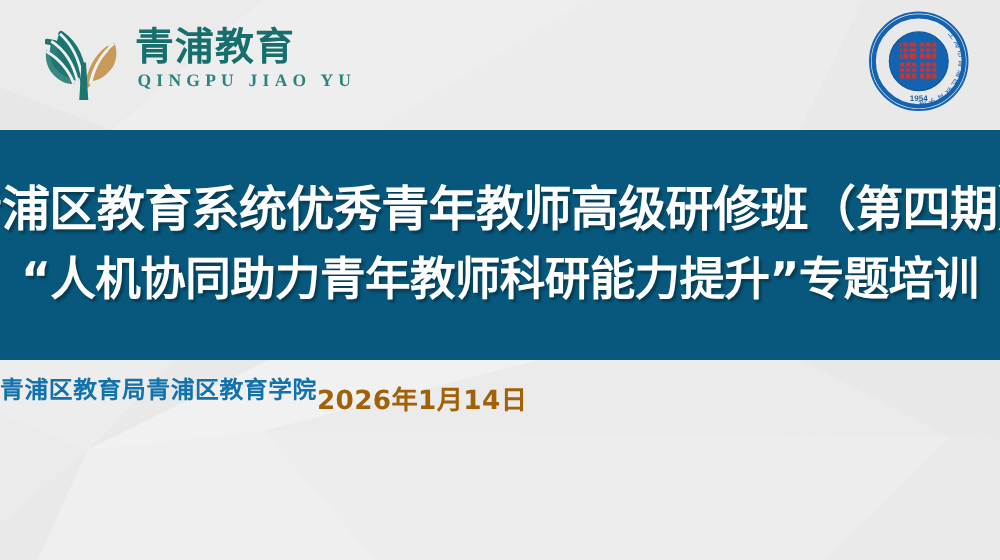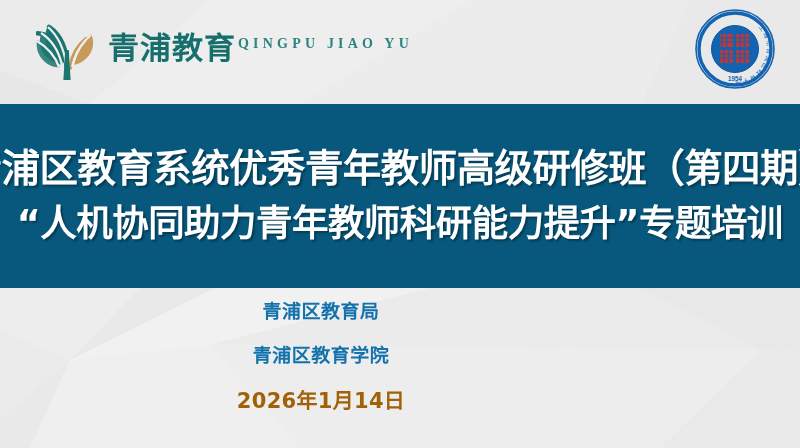--- a/index.html
+++ b/index.html
@@ -50,20 +50,21 @@
   }
 
   .tree-logo {
     width: 62px;
     height: 74px;
     display: block;
   }
 
   .brand-text {
     display: flex;
+    flex-direction: column;
     justify-content: center;
     padding-top: 6px;
   }
 
   .brand-cn {
     font-family: "DejaVu Sans", "Liberation Sans", sans-serif;
     font-size: 31px;
     font-weight: bold;
     letter-spacing: 1px;
     color: #176f6d;
@@ -126,21 +127,21 @@
   }
 
   
   .footer {
     position: absolute;
     left: 0;
     top: 296px;
     width: 676px;
     z-index: 3;
     display: flex;
-    flex-direction: column;
+    flex-direction: row;
     align-items: center;
     padding-right: 34px;
   }
 
   .footer-line {
     font-family: "DejaVu Sans", "Liberation Sans", sans-serif;
     font-weight: bold;
     color: #1372ab;
     white-space: nowrap;
   }

